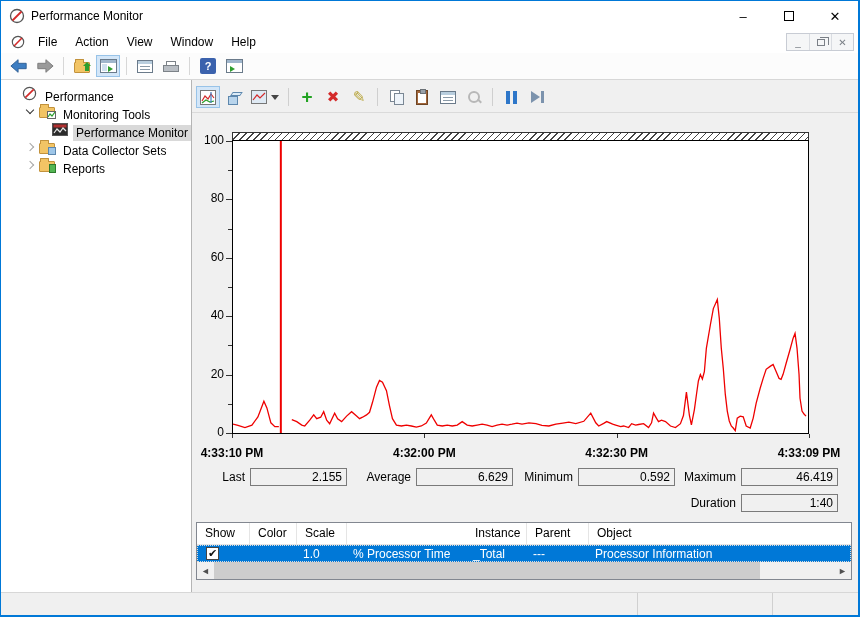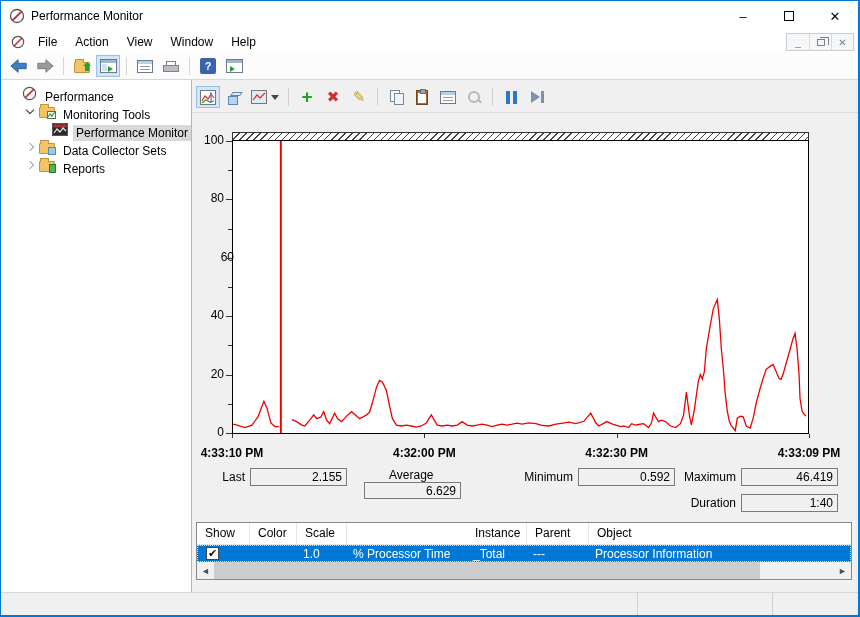--- a/index.html
+++ b/index.html
@@ -338,21 +338,21 @@
             <line x1="48" x2="48" y1="0" y2="292" stroke="#ee0000" stroke-width="2"></line>
           </svg>
       </div>
       <div id="axes">
           <div class="ylabel" style="left: 2px; top: 345px;">0</div>
           <div class="ytick" style="left: 34px; width: 6px; top: 353px;"></div>
           <div class="ylabel" style="left: 2px; top: 286.6px;">20</div>
           <div class="ytick" style="left: 34px; width: 6px; top: 294.6px;"></div>
           <div class="ylabel" style="left: 2px; top: 228.2px;">40</div>
           <div class="ytick" style="left: 34px; width: 6px; top: 236.2px;"></div>
-          <div class="ylabel" style="left: 12px; top: 169.8px;">60</div>
+          <div class="ylabel" style="left: 2px; top: 169.8px;">60</div>
           <div class="ytick" style="left: 34px; width: 6px; top: 177.8px;"></div>
           <div class="ylabel" style="left: 2px; top: 111.4px;">80</div>
           <div class="ytick" style="left: 34px; width: 6px; top: 119.4px;"></div>
           <div class="ylabel" style="left: 2px; top: 53px;">100</div>
           <div class="ytick" style="left: 34px; width: 6px; top: 61px;"></div>
           <div class="ytick" style="left: 36px; width: 4px; top: 323.8px;"></div>
           <div class="ytick" style="left: 36px; width: 4px; top: 265.4px;"></div>
           <div class="ytick" style="left: 36px; width: 4px; top: 207px;"></div>
           <div class="ytick" style="left: 36px; width: 4px; top: 148.6px;"></div>
           <div class="ytick" style="left: 36px; width: 4px; top: 90.2px;"></div>
@@ -363,21 +363,21 @@
           <div class="xtick" style="left: 424.686px;"></div>
           <div class="xlabel" style="left: 424.686px;">4:32:30 PM</div>
           <div class="xtick" style="left: 617px;"></div>
           <div class="xlabel" style="left: 617px;">4:33:09 PM</div>
         </div>
 
       <div class="stat-group" style="left:8px; top:388px;">
         <span class="stat-label" style="width:50px">Last</span>
         <span class="stat-box">2.155</span>
       </div>
-      <div class="stat-group" style="left:172px; top:388px;flex-direction:column;">
+      <div class="stat-group" style="left:172px; top:388px;">
         <span class="stat-label" style="width:52px">Average</span>
         <span class="stat-box">6.629</span>
       </div>
       <div class="stat-group" style="left:326px; top:388px;">
         <span class="stat-label" style="width:60px">Minimum</span>
         <span class="stat-box">0.592</span>
       </div>
       <div class="stat-group" style="left:487px; top:388px;">
         <span class="stat-label" style="width:62px">Maximum</span>
         <span class="stat-box">46.419</span>

